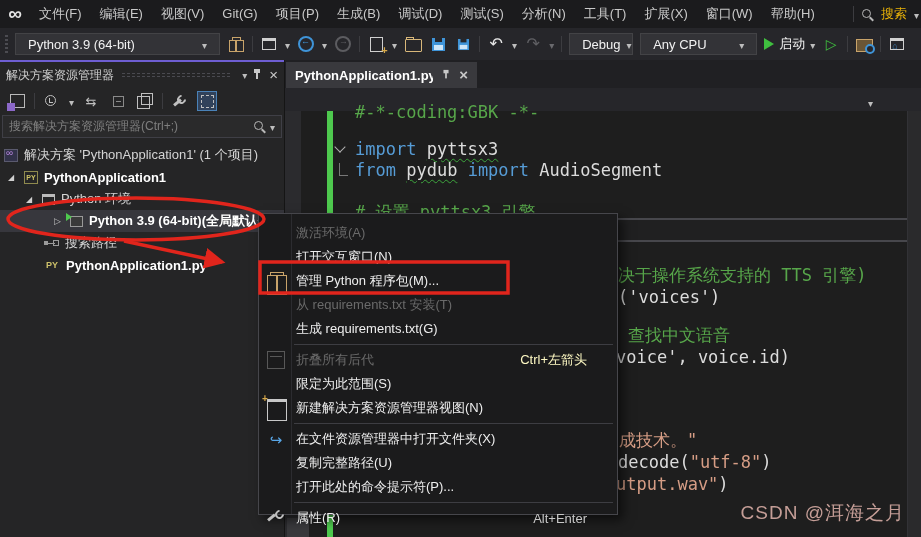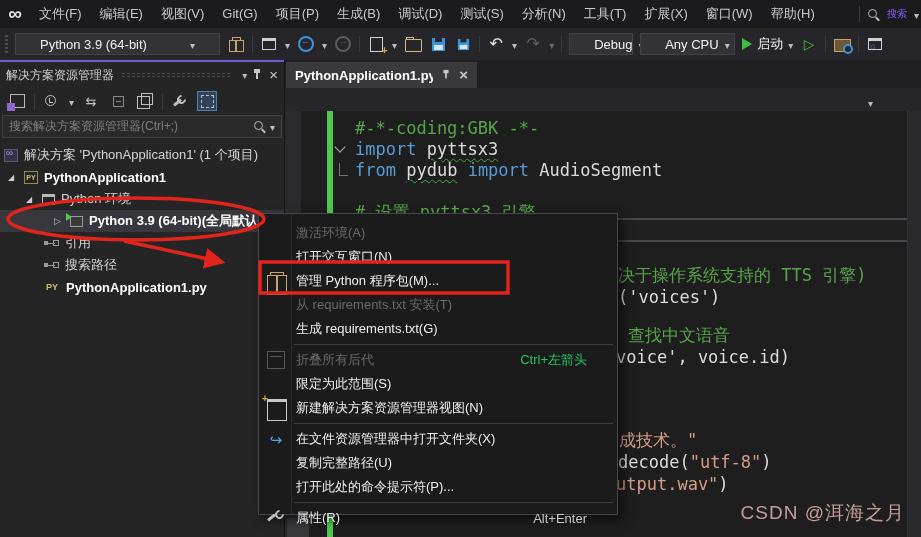--- a/index.html
+++ b/index.html
@@ -8,27 +8,27 @@
   .abs{position:absolute;}
   .vline{width:1px;height:16px;background:#3c3c40;}
   
   #menubar{position:absolute;left:0;top:0;width:921px;height:28px;background:#1b1b1d;
            display:flex;align-items:center;}
   .vslogo{width:30px;text-align:center;color:#e6e6e6;font-size:19px;font-weight:bold;}
   .vslogo::before{content:"∞";}
   #mbitems{display:flex;align-items:center;height:28px;}
   .mb-item{padding:16px 9px;font-size:13px;color:#c9c9c9;line-height:28px;white-space:nowrap;cursor:default;}
   #mbright{margin-left:auto;display:flex;align-items:center;gap:7px;padding-right:2px;}
-  #mbsearch-label{font-size:10px;color:#8b5cf6;white-space:nowrap;}
+  #mbsearch-label{font-size:13px;color:#eab308;white-space:nowrap;}
   
   #toolbar{position:absolute;left:0;top:28px;width:921px;height:32px;background:#26262a;
            display:flex;align-items:center;gap:7px;padding:0 5px;box-sizing:border-box;}
   .grip{width:3px;height:18px;background:repeating-linear-gradient(180deg,#4c4c52 0 2px,transparent 2px 4px);}
   .combo{height:22px;background:#333337;border:1px solid #434346;display:flex;align-items:center;
-         font-size:13px;color:#f1f1f1;padding:0 24px;box-sizing:border-box;gap:6px;cursor:default;white-space:nowrap;}
+         font-size:13px;color:#f1f1f1;padding:0 12px;box-sizing:border-box;gap:6px;cursor:default;white-space:nowrap;}
   .combo .sp{flex:1;}
   .tbi{height:20px;min-width:18px;display:flex;align-items:center;justify-content:center;}
   
   .ic-caret-down::before{content:"▾";font-size:10px;color:#bdbdbd;line-height:1;}
   .dim::before{color:#6a6a6e !important;}
   .ic-close::before{content:"×";font-size:15px;color:#c8c8c8;line-height:1;}
   .ic-magnifier{width:13px;height:13px;position:relative;display:inline-block;}
   .ic-magnifier::before{content:"";position:absolute;left:1px;top:1px;width:7px;height:7px;
       border:1.5px solid #b8b8b8;border-radius:50%;}
   .ic-magnifier::after{content:"";position:absolute;right:0;bottom:1px;width:5px;height:2px;
@@ -150,21 +150,21 @@
            border:1px solid #46464b;box-sizing:border-box;box-shadow:5px 5px 10px rgba(0,0,0,.55);
            padding:7px 0;z-index:30;}
   #ctxcol{position:absolute;left:32px;top:0;bottom:0;width:1px;background:#2c2c30;}
   .mi{height:24px;display:flex;align-items:center;padding-left:37px;padding-right:30px;
       font-size:13px;color:#eeeeee;position:relative;cursor:default;white-space:nowrap;}
   .mi-dis{color:#6a6a6a;}
   .mi-dis .micon{opacity:.55;}
   .micon{position:absolute;left:8px;top:50%;transform:translateY(-50%);width:18px;height:18px;
          display:flex;align-items:center;justify-content:center;}
   .mshort{margin-left:auto;font-size:13px;color:#c8c8c8;}
-  .mi-dis .mshort{color:#22c55e;}
+  .mi-dis .mshort{color:#fef9c3;}
   .msep{height:1px;background:#3d3d42;margin:3px 4px 3px 35px;}
   
   #annosvg{position:absolute;left:0;top:0;z-index:50;pointer-events:none;}
   #watermark{position:absolute;right:16px;bottom:11px;font-size:19px;color:#c59e97;z-index:40;letter-spacing:1px;}
 </style>
 </head>
 <body>
 
 <div id="app">
 
@@ -235,21 +235,21 @@
     <span class="ic-caret-down"></span>
     <div class="tbi">
         <span class="ic-redo"></span>
       </div>
     <span class="ic-caret-down dim"></span>
     <div class="vline"></div>
     <div class="combo" style="width:64px;">
       <span class="sp">Debug</span>
       <span class="ic-caret-down"></span>
     </div>
-    <div class="combo" style="width:95px;">
+    <div class="combo" style="width:117px;">
       <span class="sp">Any CPU</span>
       <span class="ic-caret-down"></span>
     </div>
     <div class="tbi" style="gap:5px;">
       <span class="ic-play"></span>
       <span style="color:#f1f1f1;font-size:13px;">启动</span>
       <span class="ic-caret-down"></span>
     </div>
     <div class="tbi">
         <span class="ic-play-outline"></span>
@@ -270,21 +270,21 @@
     <span class="ic-pin" style="transform:scale(.85);"></span>
     <span class="ic-close"></span>
   </div>
   <div id="navbar">
     <span id="navcaret" class="ic-caret-down"></span>
   </div>
   <div id="codebg"></div>
   <div id="indstrip"></div>
   <div id="chbar"></div>
   <div id="code">
-      <div class="code-line" style="top: 118px; left: 355px;"><span class="tk-cm">#-*-coding:GBK -*-</span></div>
+      <div class="code-line" style="top: 102px; left: 355px;"><span class="tk-cm">#-*-coding:GBK -*-</span></div>
       <div class="code-line" style="top: 139px; left: 355px;"><span class="tk-kw">import</span><span class="tk-id"> </span><span class="tk-id sqg">pyttsx3</span></div>
       <div class="code-line" style="top: 160px; left: 355px;"><span class="tk-kw">from</span><span class="tk-id"> </span><span class="tk-id sqg">pydub</span><span class="tk-id"> </span><span class="tk-kw">import</span><span class="tk-id"> AudioSegment</span></div>
       <div class="code-line" style="top: 181px; left: 355px;"></div>
       <div class="code-line" style="top: 202px; left: 355px;"><span class="tk-cm"># 设置 pyttsx3 引擎</span></div>
       <div class="code-line" style="top: 265px; left: 618px;"><span class="tk-cm">决于操作系统支持的 TTS 引擎)</span></div>
       <div class="code-line" style="top: 287px; left: 618px;"><span class="tk-id">('voices')</span></div>
       <div class="code-line" style="top: 325px; left: 628px;"><span class="tk-cm">查找中文语音</span></div>
       <div class="code-line" style="top: 347px; left: 616px;"><span class="tk-id">voice', voice.id)</span></div>
       <div class="code-line" style="top: 430px; left: 619px;"><span class="tk-str">成技术。"</span></div>
       <div class="code-line" style="top: 452px; left: 618px;"><span class="tk-id">decode(</span><span class="tk-str">"utf-8"</span><span class="tk-id">)</span></div>
@@ -351,24 +351,20 @@
           <span class="ti ic-envgroup"></span>
           <span>Python 环境</span>
         </div>
         <div class="trow sel" style="padding-left: 54px;">
           <span class="exp exp-closed"></span>
           <span class="ti ic-pyenv"></span>
           <span class="b">Python 3.9 (64-bit)(全局默认值)</span>
         </div>
         <div class="trow" style="padding-left: 44px;">
           <span class="ti ic-ref"></span>
-          <span>引用</span>
-        </div>
-        <div class="trow" style="padding-left: 44px;">
-          <span class="ti ic-ref"></span>
           <span>搜索路径</span>
         </div>
         <div class="trow" style="padding-left: 44px;">
           <span class="ti ic-pyfile"></span>
           <span class="b">PythonApplication1.py</span>
         </div>
       </div>
   </div>
   <div class="abs" style="left:284px;top:60px;width:1px;height:477px;background:#151515;"></div>
 

